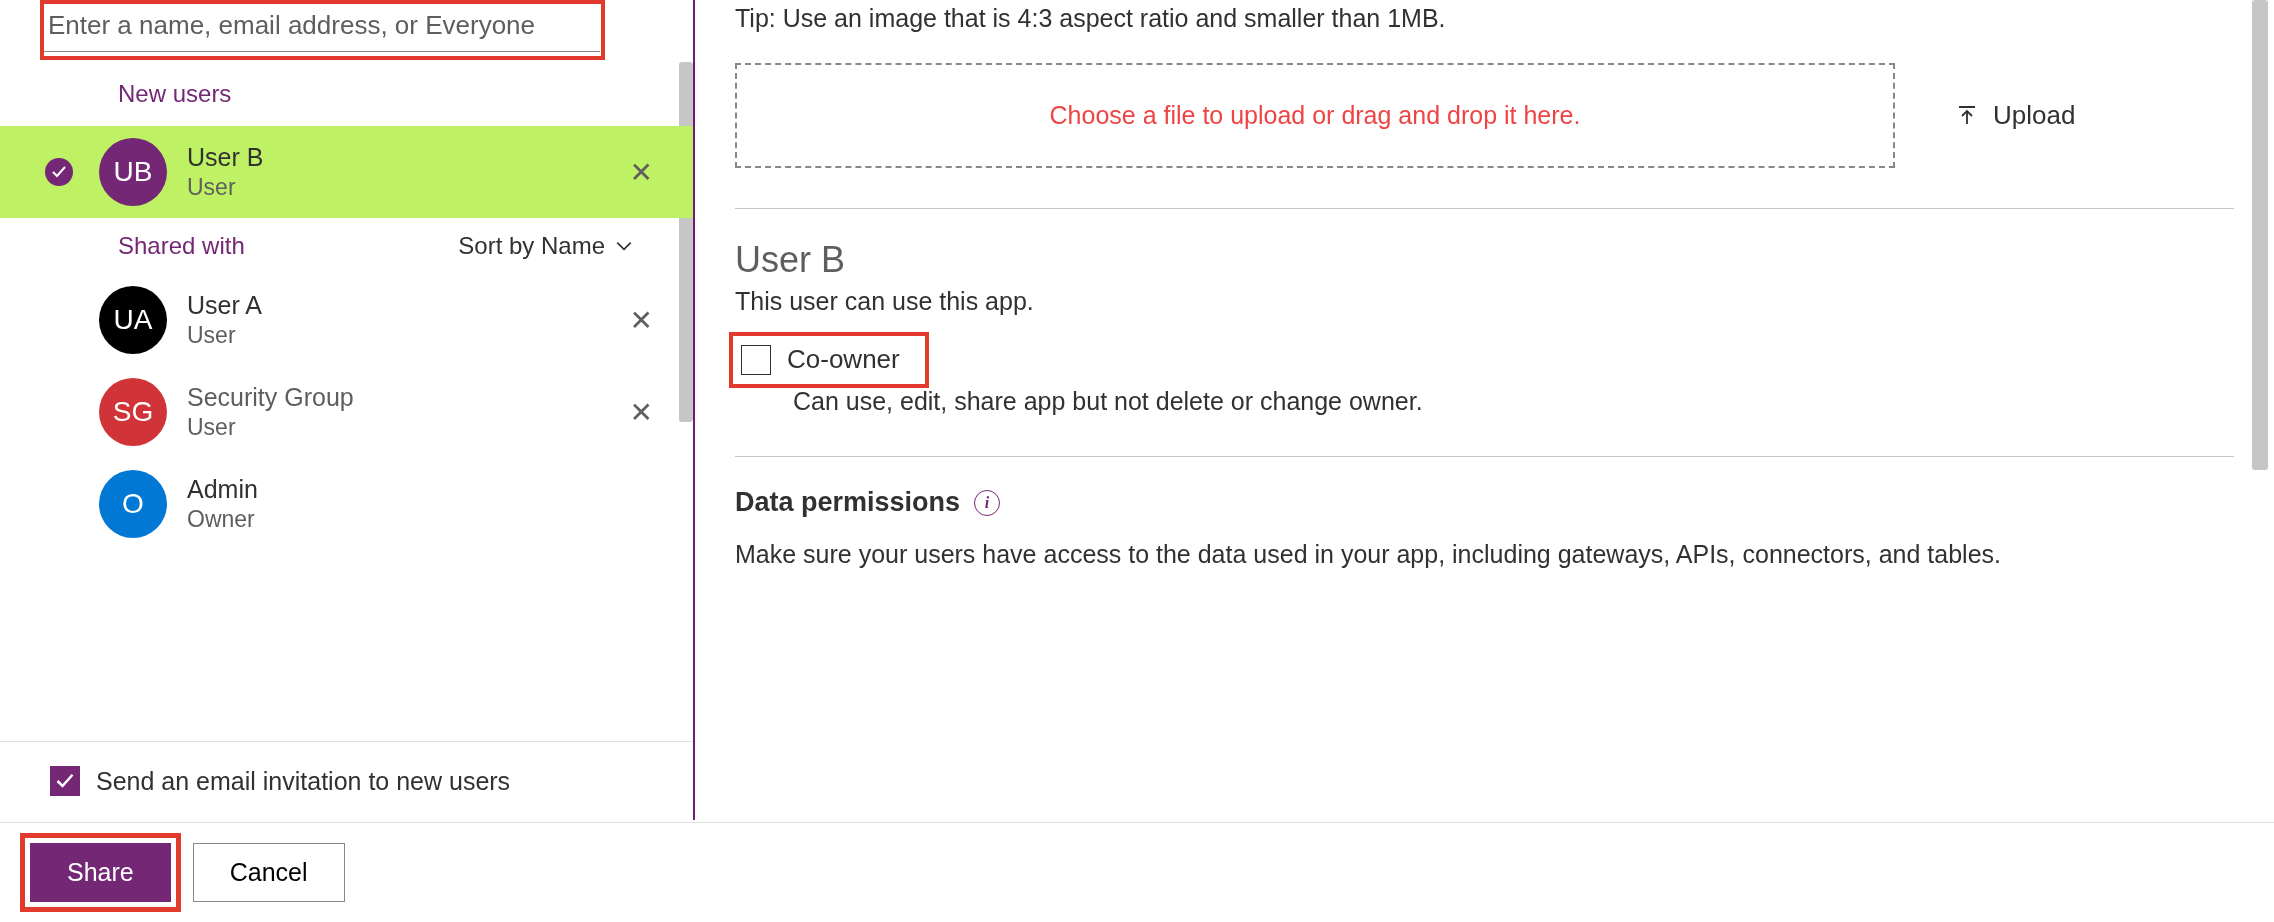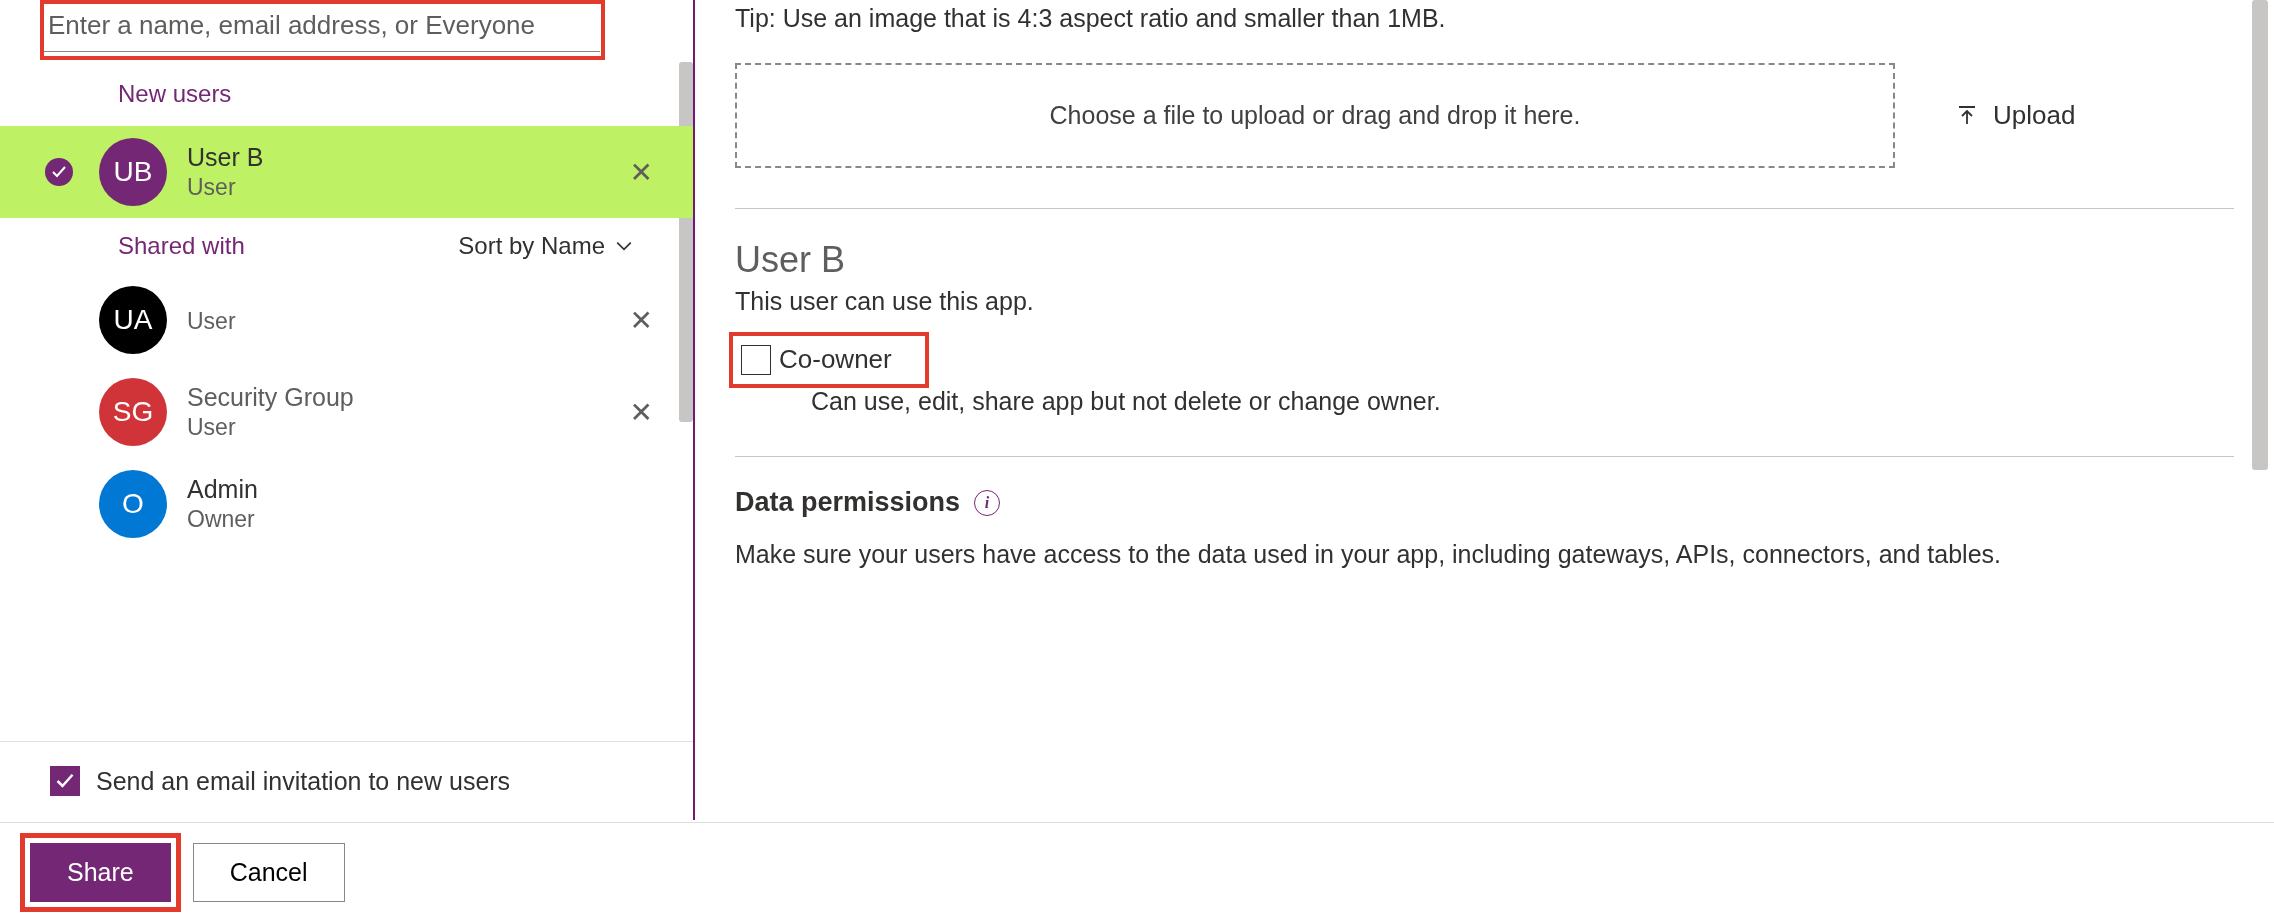--- a/index.html
+++ b/index.html
@@ -140,45 +140,45 @@
   position: relative;
 }
 .tip-text { font-size: 25px; color: #323130; margin-bottom: 30px; padding-top: 4px; }
 .upload-row { display: flex; align-items: center; gap: 60px; }
 .dropzone {
   border: 2px dashed #8a8886;
   width: 1160px;
   height: 105px;
   display: flex; align-items: center; justify-content: center;
   font-size: 25px;
-  color: #404040;
+  color: #ef4444;
 }
 .upload-link {
   display: flex; align-items: center; gap: 14px;
   font-size: 26px;
   cursor: pointer;
 }
 .upload-link svg { width: 24px; height: 24px; }
 .hr { border: none; border-top: 1px solid #c8c6c4; margin: 40px 0 30px 0; }
 .detail-title { font-size: 36px; color: #605e5c; font-weight: 400; margin-bottom: 6px; }
 .detail-sub { font-size: 25px; margin-bottom: 28px; }
-.coowner-row { display: flex; align-items: flex-end; gap: 8px; font-size: 26px; padding-left: 6px; position: relative; }
+.coowner-row { display: flex; align-items: flex-end; gap: 16px; font-size: 26px; padding-left: 6px; position: relative; }
 .coowner-check {
   width: 30px; height: 30px;
   border: 1.5px solid #323130;
   background: #fff;
 }
 .coowner-highlight {
   position: absolute;
   border: 4px solid #e23b2e;
   left: -6px; top: -12px;
   width: 200px; height: 56px;
   pointer-events: none;
 }
-.coowner-desc { font-size: 25px; margin: 12px 0 0 76px; }
+.coowner-desc { font-size: 25px; margin: 12px 0 0 58px; }
 .dp-title { font-size: 27px; font-weight: 600; display: flex; align-items: center; gap: 14px; margin-bottom: 22px; }
 .info-icon {
   width: 26px; height: 26px;
   border: 1.5px solid #742774;
   border-radius: 50%;
   display: inline-flex; align-items: center; justify-content: center;
   color: #742774;
   font-size: 16px;
   font-style: italic;
   font-family: serif;
@@ -253,20 +253,21 @@
           <svg viewBox="0 0 16 16">
               <path d="M2 5 L8 11 L14 5" stroke="#323130" stroke-width="1.5" fill="none"></path>
             </svg>
         </div>
       </div>
 
       <div class="user-row">
         <div class="check-spacer"></div>
         <div class="avatar purple">UA</div>
         <div class="user-text">
+          <div class="user-name">User A</div>
           <div class="user-role">User</div>
         </div>
         <div class="remove-x">✕</div>
       </div>
 
       <div class="user-row">
         <div class="check-spacer"></div>
         <div class="avatar red">SG</div>
         <div class="user-text">
           <div class="user-name muted">Security Group</div>

